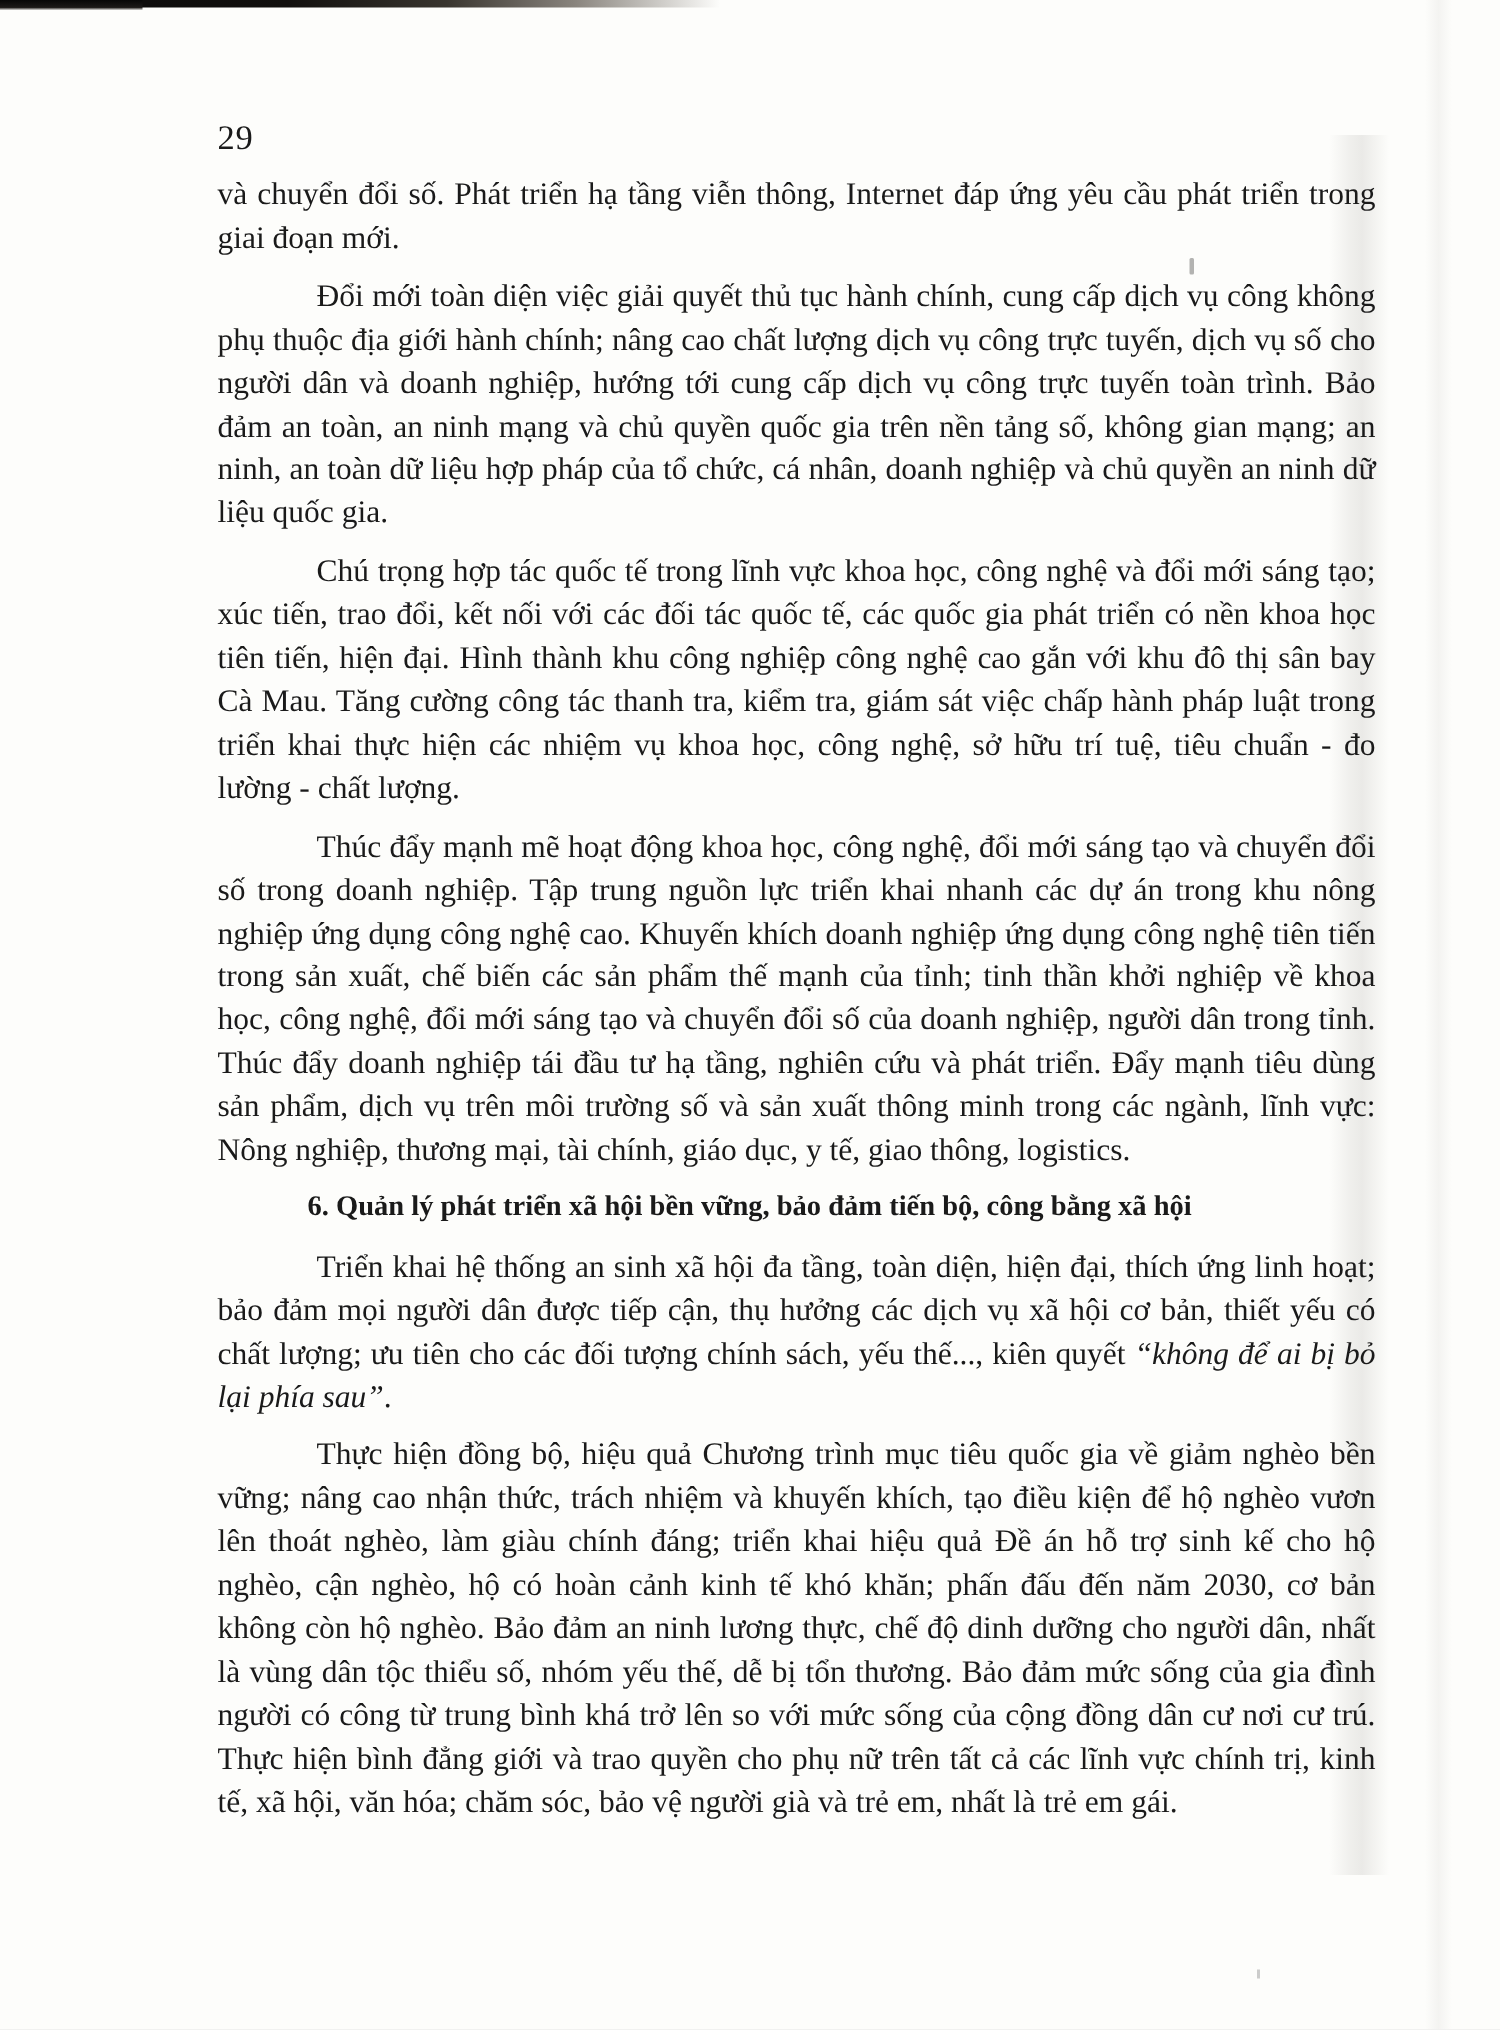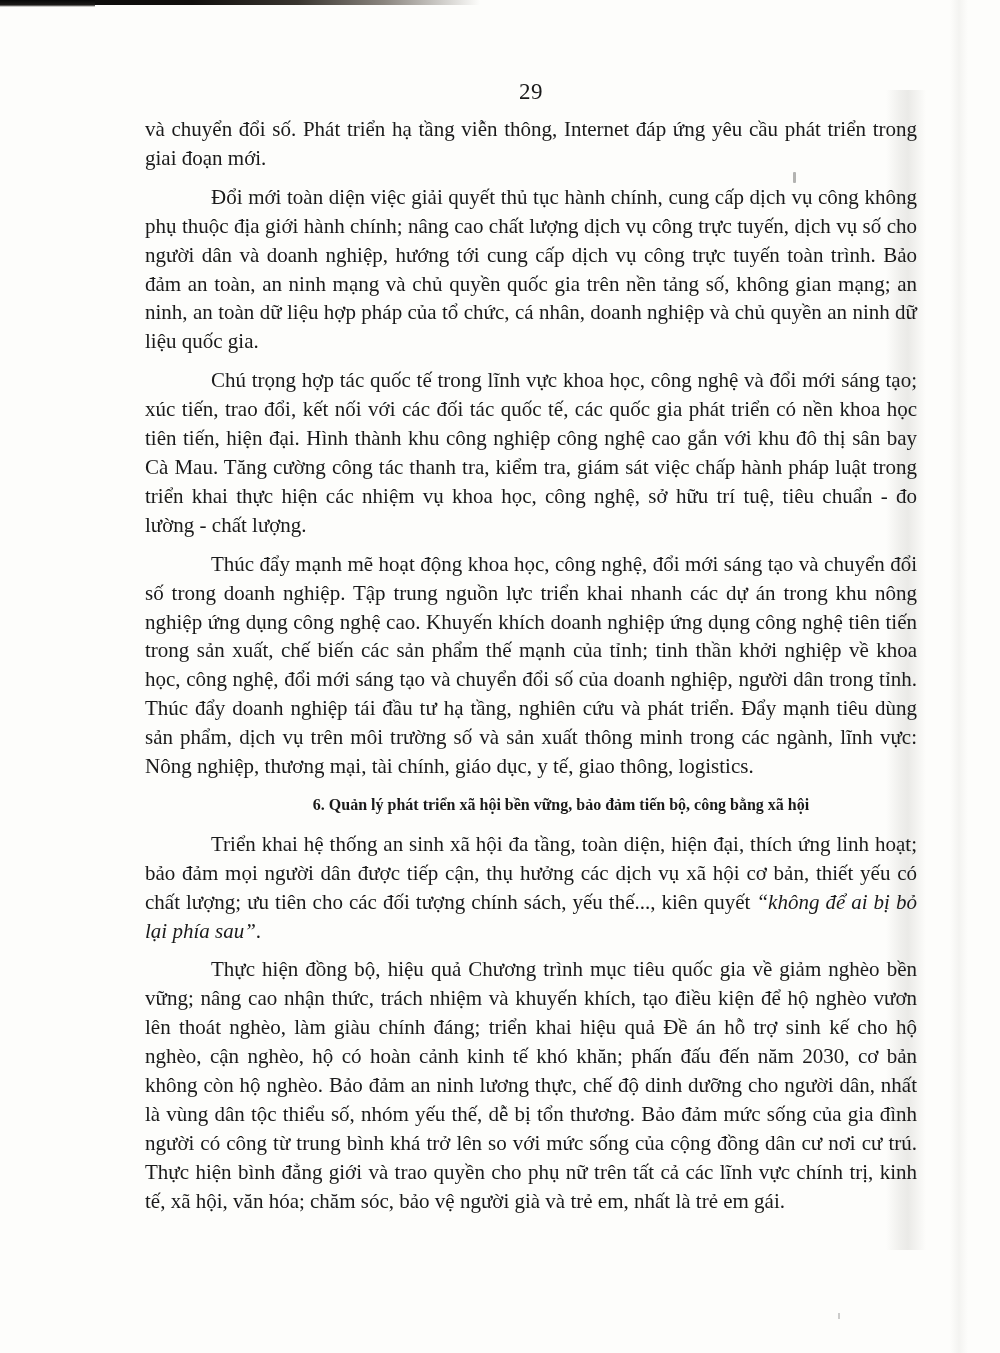--- a/index.html
+++ b/index.html
@@ -60,46 +60,46 @@
     left: 838px; top: 1313px;
     width: 2px; height: 6px;
     background: rgba(60,60,60,0.25);
   }
   
   .page-number {
     position: absolute;
     top: 79px;
     left: 145px;
     width: 772px;
-    text-align: center;
+    text-align: left;
     font-size: 23px;
     letter-spacing: 0.5px;
   }
   .text-column {
     position: absolute;
     top: 115px;
     left: 145px;
     width: 772px;
     font-size: 21px;
     line-height: 28.9px;
     text-align: justify;
   }
   .para {
     margin: 0 0 10px 0;
     text-indent: 66px;
   }
   .para.no-indent {
     text-indent: 0;
   }
   .heading {
-    font-size: 16px;
+    font-size: 19px;
     font-weight: bold;
     margin: 3px 0 10px 0;
     text-indent: 60px;
-    text-align: center;
+    text-align: left;
     line-height: 28.9px;
   }
   .quote {
     font-style: italic;
   }
 </style>
 </head>
 <body>
 
 <div class="page">

